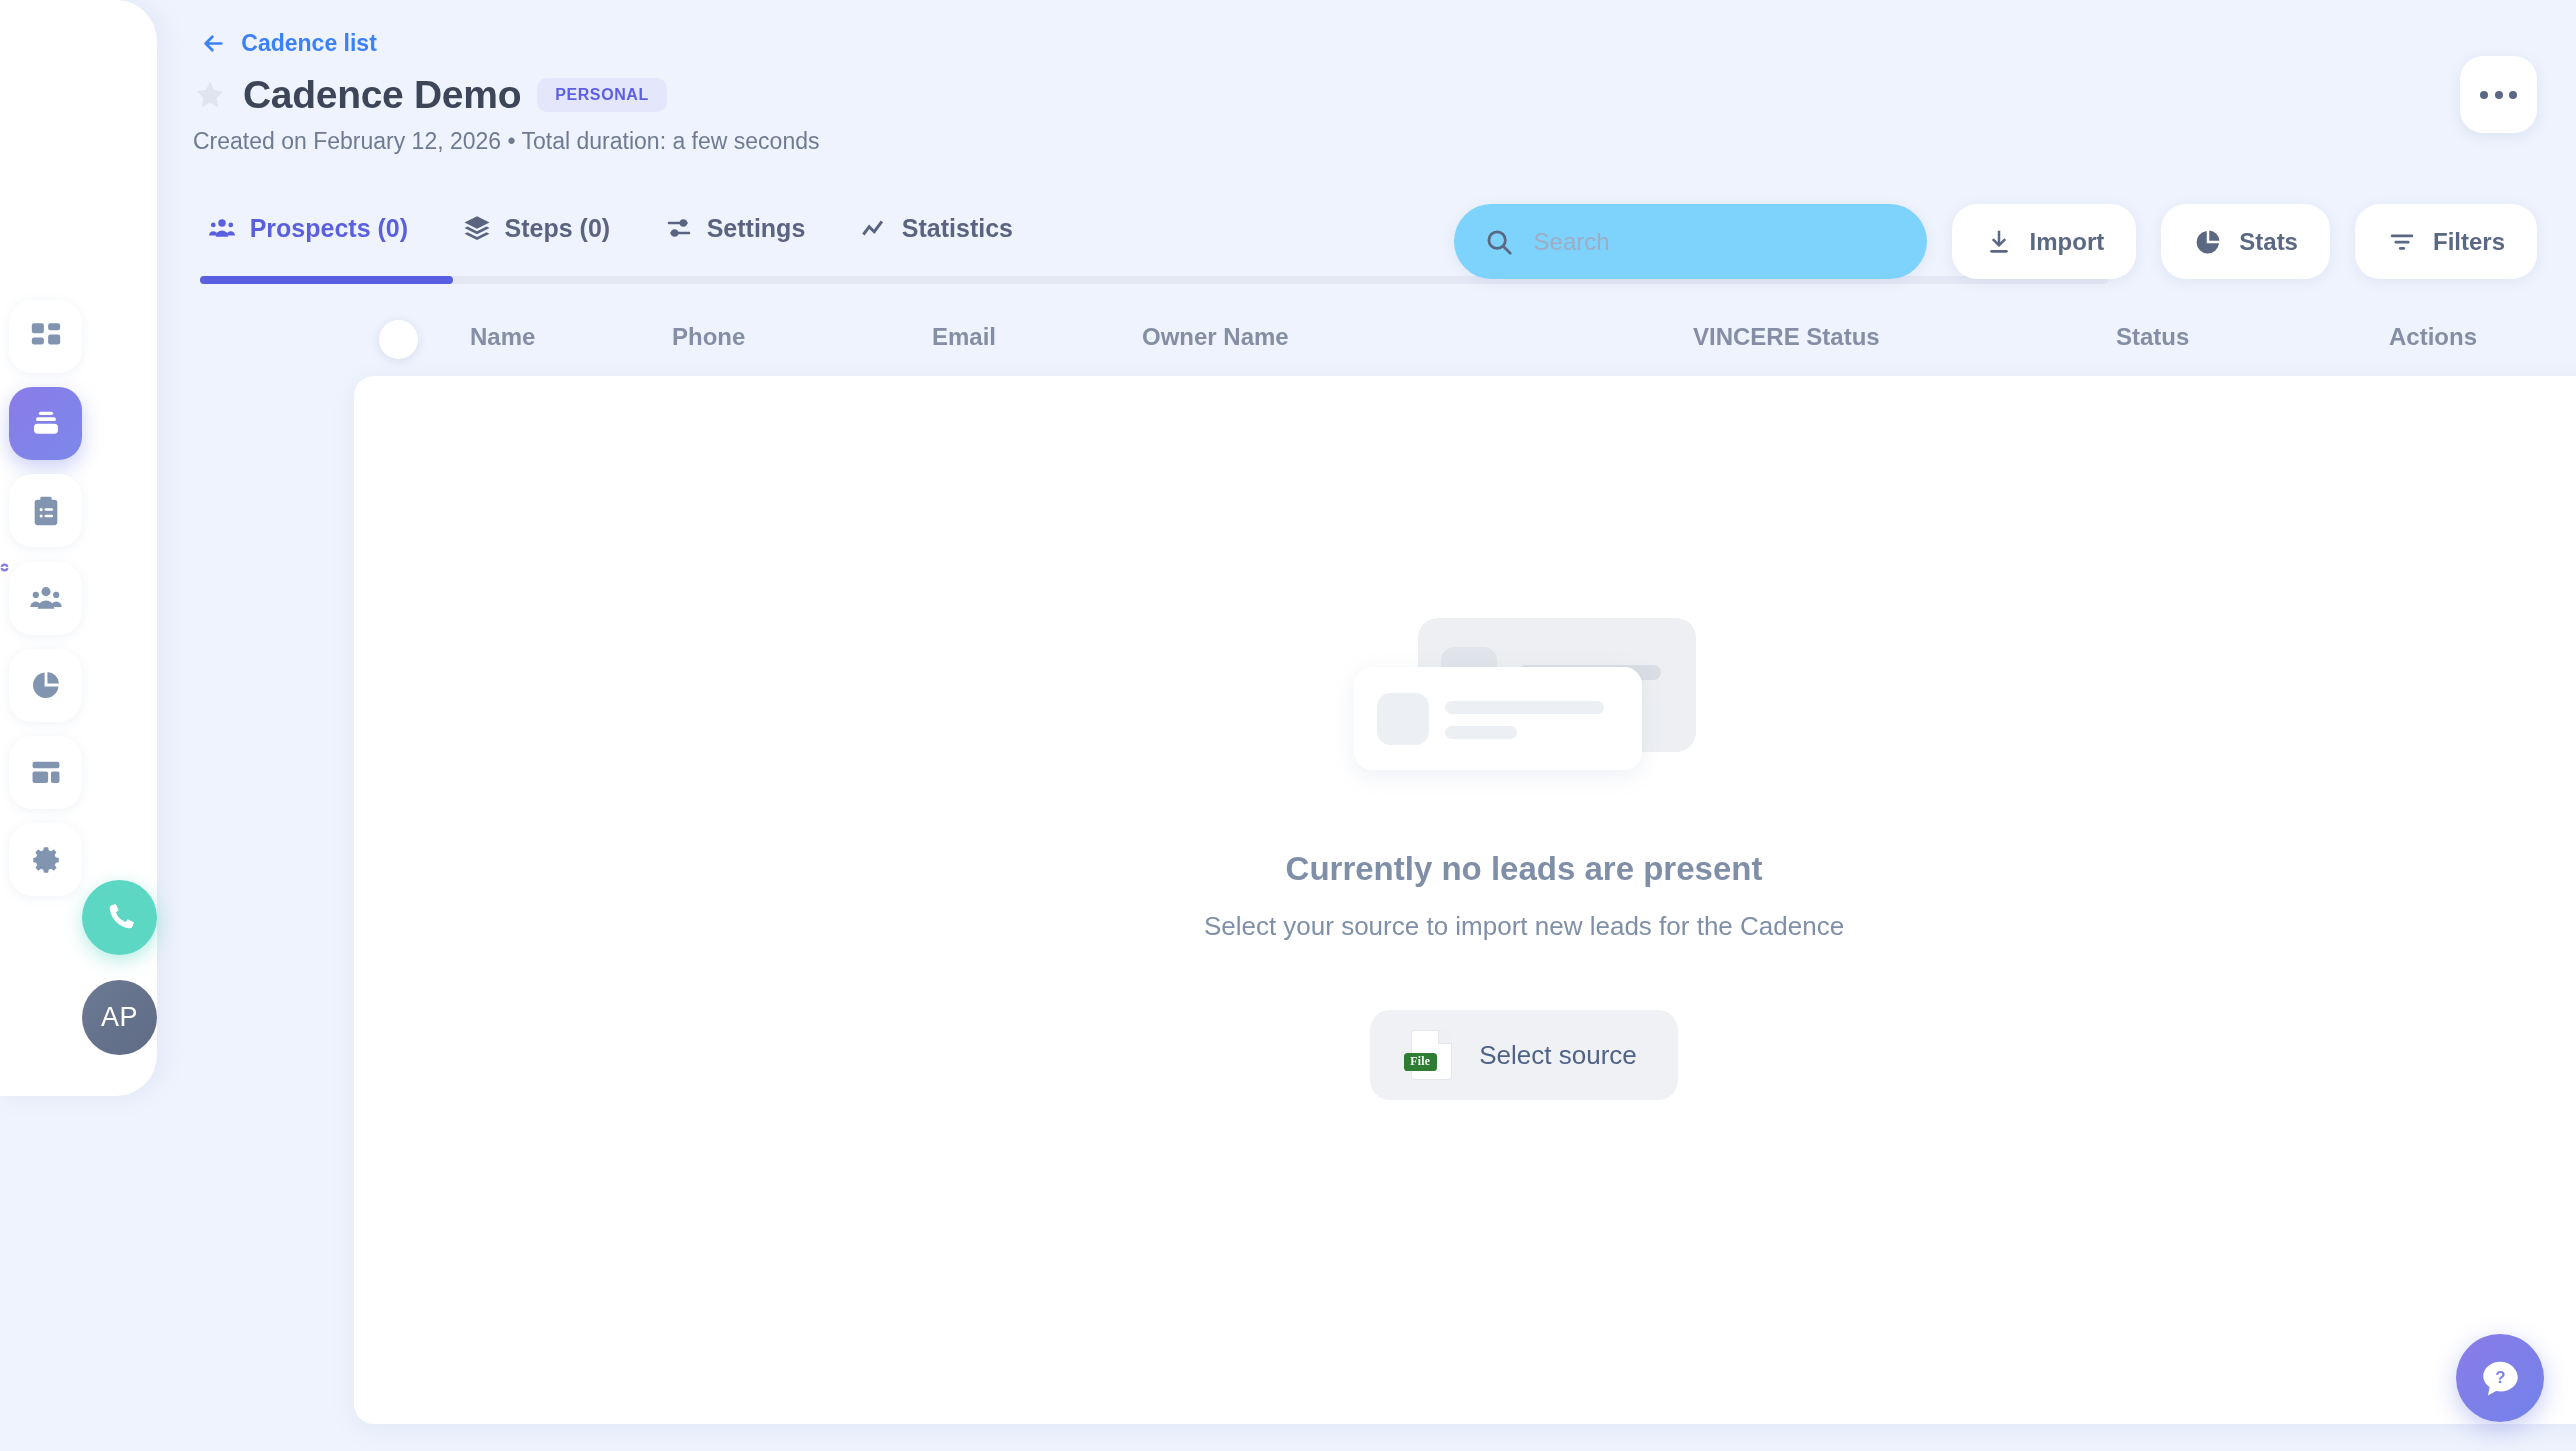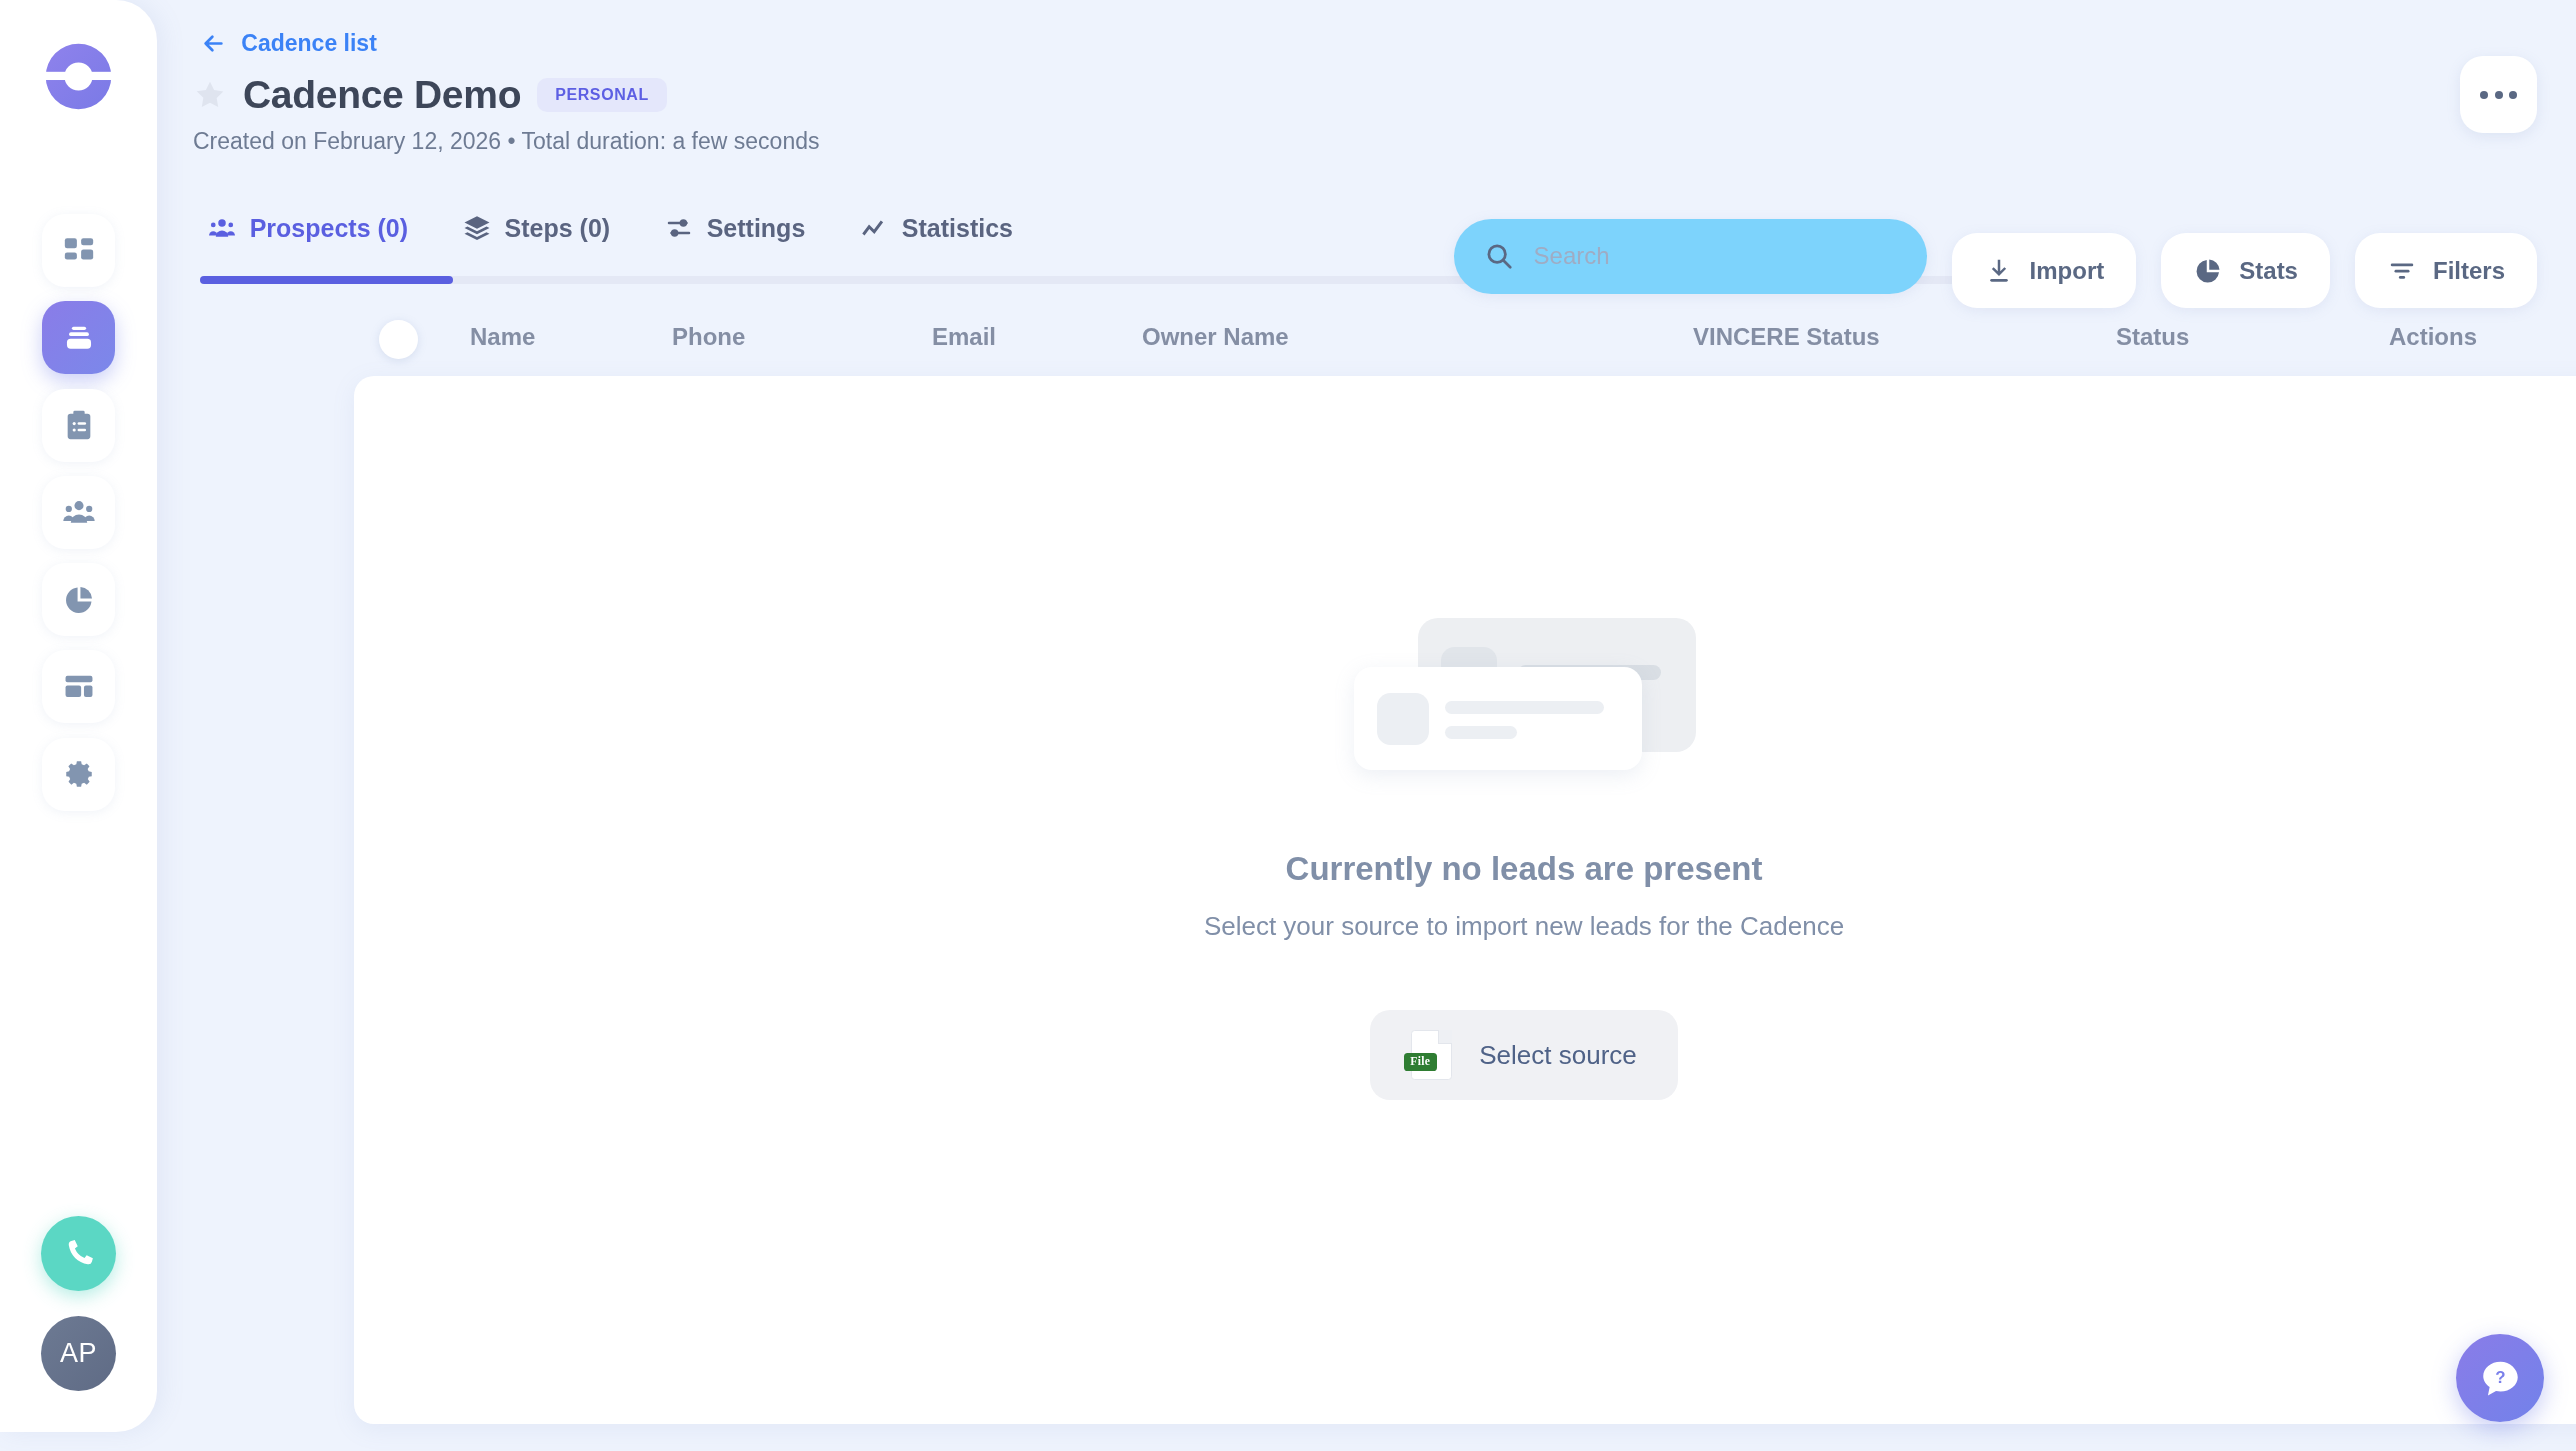--- a/index.html
+++ b/index.html
@@ -7,26 +7,26 @@
     width: 2576px; height: 1451px;
     background: #eef3fd;
     font-family: "Liberation Sans", sans-serif;
     overflow: hidden;
   }
   .app { position: relative; width: 2576px; height: 1451px; }
 
   
   .sidebar {
     position: absolute; left: 0; top: 0;
-    width: 157px; height: 1432px;
+    width: 157px; height: 1096px;
     background: #ffffff;
     border-top-right-radius: 41px;
     border-bottom-right-radius: 41px;
     box-shadow: 5.4px 0 23px rgba(120,140,190,.10);
-    display: flex; flex-direction: column; align-items: center;
+    display: flex; flex-direction: row; align-items: center;
   }
   .brand { margin-top: 39px; width: 75px; height: 75px; display:flex; align-items:center; justify-content:center; }
   .nav-top { margin-top: 100px; display: flex; flex-direction: column; gap: 14.3px; align-items:center; }
   .nav-btn {
     width: 73px; height: 73px; border-radius: 23px;
     display: flex; align-items: center; justify-content: center;
     background: #ffffff;
     box-shadow: 0 1.8px 10.7px rgba(140,160,200,.13);
     cursor: pointer;
   }
@@ -126,21 +126,21 @@
   .search-wrap svg { width: 30px; height: 30px; stroke:#5a6883; fill:none; stroke-width:2.2; flex:none; }
   .search-wrap input {
     border:none; outline:none; background:transparent;
     font-size: 24px; color:#5a6883; width:100%; font-family:inherit;
   }
   .search-wrap input::placeholder { color:#9facc4; }
   .tool-btn {
     height: 75px; padding: 0 32px; border-radius: 25px; background:#fff; border:none;
     display:flex; align-items:center; gap: 16px;
     font-size: 24px; font-weight: 600; color:#5a6883;
-    box-shadow: 0 2.7px 12.5px rgba(130,150,195,.13); cursor:pointer; font-family:inherit;margin-top:29px;
+    box-shadow: 0 2.7px 12.5px rgba(130,150,195,.13); cursor:pointer; font-family:inherit;
   }
   .tool-btn svg { width: 30px; height: 30px; fill:#5a6883; }
 
   
   .thead { position:absolute; left: 197px; top: 318px; width: 2340px; height: 57px; }
   .th-check {
     position:absolute; left: 25px; top: 1.8px;
     width: 39px; height: 39px; border-radius: 50%;
     background:#fff; box-shadow: 0 1.8px 8px rgba(140,160,200,.25); cursor:pointer;
   }

